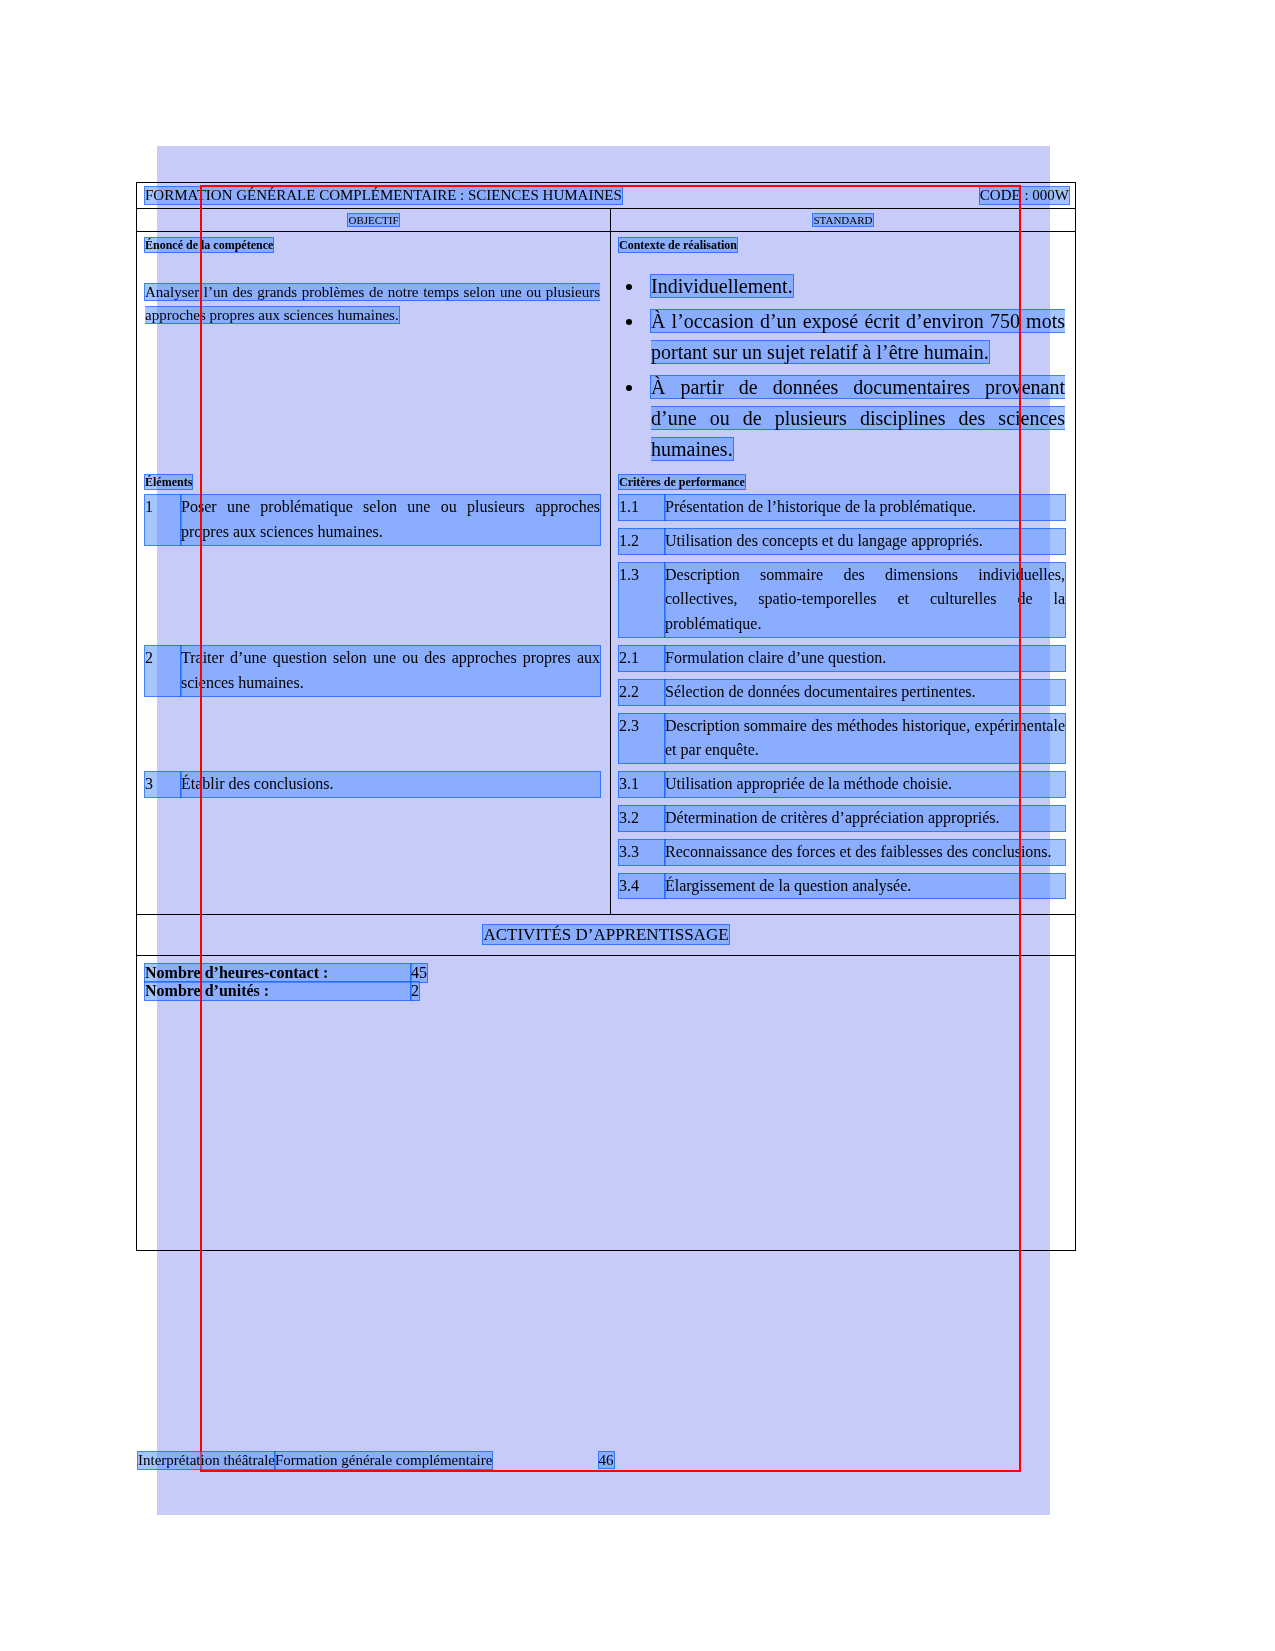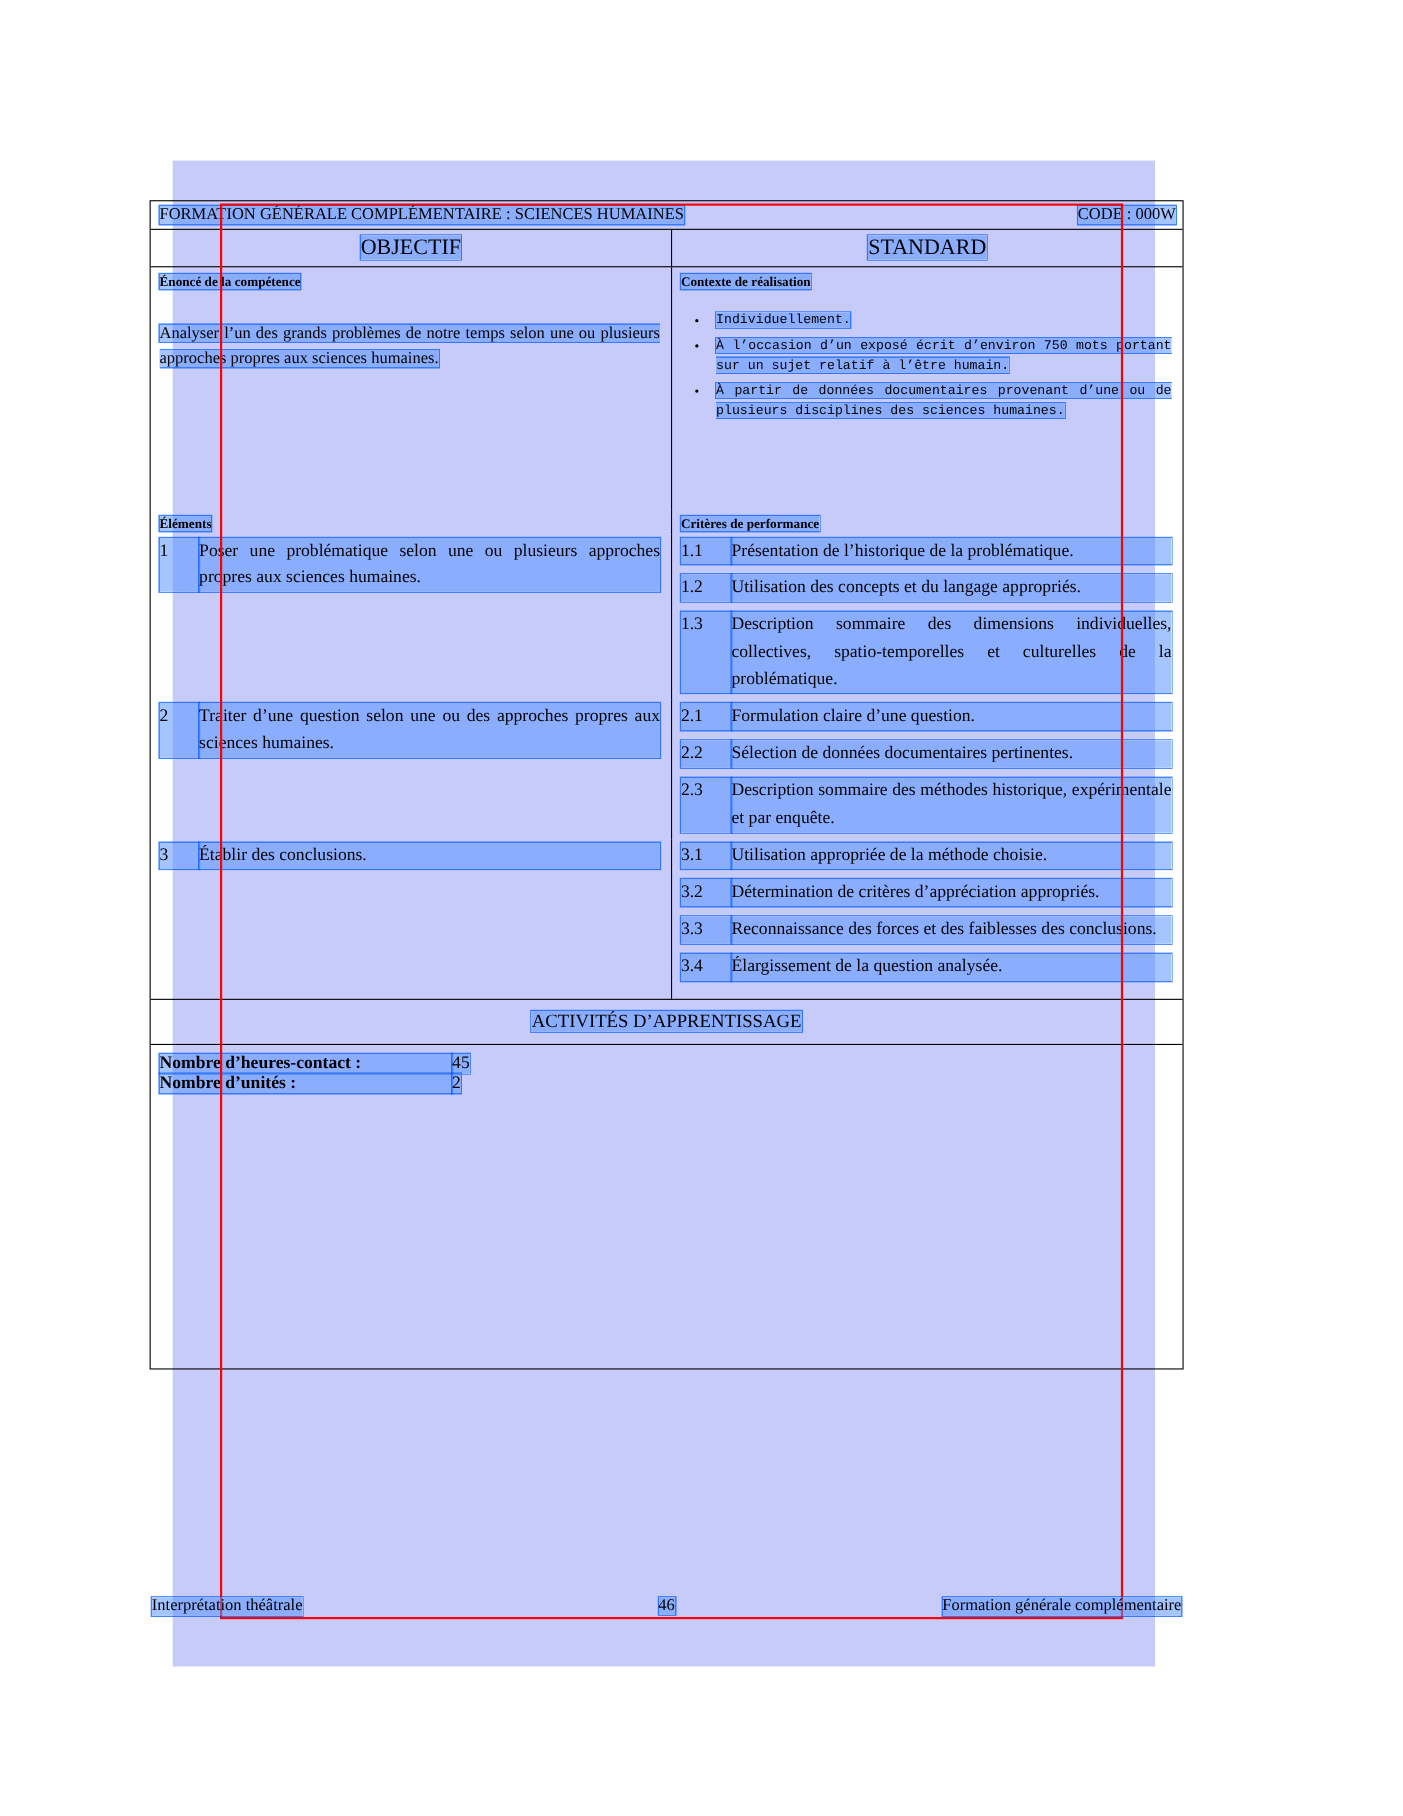--- a/index.html
+++ b/index.html
@@ -65,43 +65,42 @@
     padding: 4px 6px 4px 8px;
     font-size: 15px;
     display: flex;
     justify-content: space-between;
     align-items: baseline;
   }
   .hdr-code  { padding-right: 0; }
 
   .col-head {
     text-align: center;
-    font-size: 20px;
+    font-size: 11px;
     padding: 5px 0 5px 0;
   }
 
   .subhead {
     font-weight: bold;
     font-size: 12px;
     padding: 6px 8px 2px 8px;
   }
 
   .para {
     font-size: 15px;
     padding: 4px 10px 4px 8px;
     line-height: 1.55;
     text-align: justify;
   }
 
   ul.bullets {
     margin: 2px 0 0 0;
     padding: 0 10px 0 34px;
-    font-size: 12px;
+    font-size: 20px;
     line-height: 1.55;
-    font-family: Liberation Mono, monospace;
   }
   ul.bullets li {
     margin-bottom: 4px;
     text-align: justify;
     padding-left: 6px;
   }
 
   
   .numrow {
     display: flex;
@@ -141,21 +140,20 @@
 
   .filler { height: 250px; }
 
   
   .footer {
     position: absolute;
     left: 136px;
     top: 1452px;
     width: 940px;
     display: flex;
-    justify-content: space-between;
     font-size: 15px;
     padding: 0 2px;
     box-sizing: border-box;
   }
   .footer .center { position: absolute; left: 0; right: 0; text-align: center; }
   .footer .left, .footer .right { position: relative; z-index: 2; }
 
   
   .hl {
     background: rgba(90, 150, 255, 0.55);

